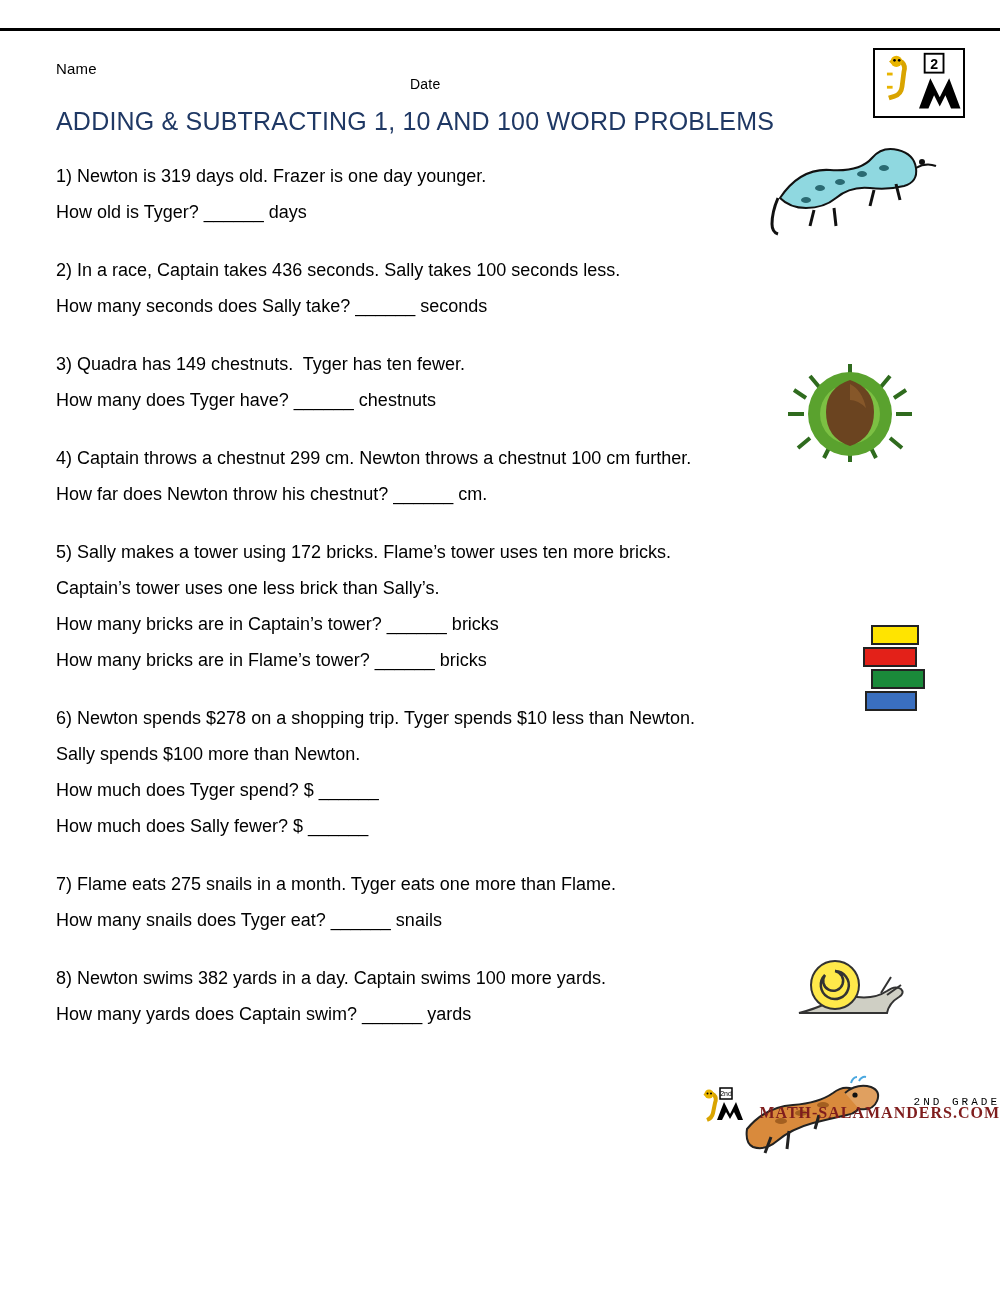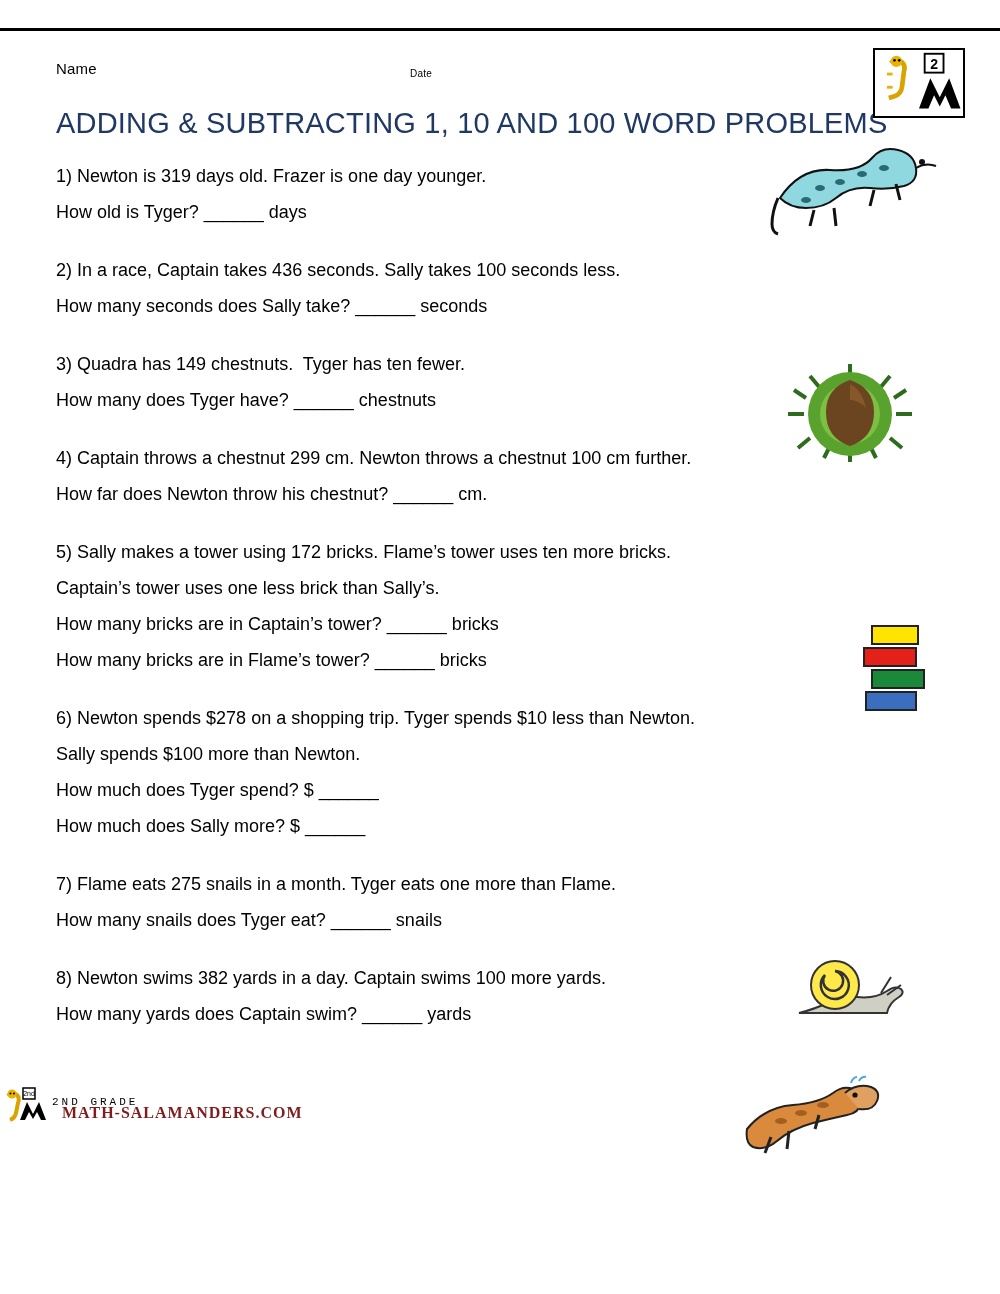--- a/index.html
+++ b/index.html
@@ -27,28 +27,28 @@
     height: 1160px;
   }
   .hdr-name {
     position: absolute;
     left: 56px; top: 60px;
     font-size: 15px;
     letter-spacing: 0.2px;
   }
   .hdr-date {
     position: absolute;
-    left: 410px; top: 68px;
-    font-size: 10px;
+    left: 410px; top: 76px;
+    font-size: 14px;
     letter-spacing: 0.2px;
   }
   .title {
     position: absolute;
     left: 56px; top: 107px;
-    font-size: 29px;
+    font-size: 25px;
     color: #1f3864;
     letter-spacing: 0.2px;
     white-space: nowrap;
   }
   .logo-box {
     position: absolute;
     right: 35px; top: 48px;
     width: 92px; height: 70px;
     border: 2px solid #000000;
     background: #ffffff;
@@ -65,21 +65,21 @@
   .problem { margin-bottom: 22px; }
   .line {
     font-size: 18px;
     line-height: 36px;
     white-space: pre-wrap;
   }
   .footer {
     position: absolute;
     left: 0; bottom: 34px;
     width: 1000px;
-    text-align: left;
+    text-align: right;
   }
   .footer-grade {
     font-family: "Liberation Mono", monospace;
     font-size: 11px;
     letter-spacing: 3px;
     color: #000000;
     margin-bottom: -4px;
   }
   .footer-site {
     font-family: "Liberation Serif", serif;
@@ -210,21 +210,21 @@
       <div class="line">5) Sally makes a tower using 172 bricks. Flame’s tower uses ten more bricks.</div>
       <div class="line">Captain’s tower uses one less brick than Sally’s.</div>
       <div class="line">How many bricks are in Captain’s tower? ______ bricks</div>
       <div class="line">How many bricks are in Flame’s tower? ______ bricks</div>
     </div>
 
     <div class="problem">
       <div class="line">6) Newton spends $278 on a shopping trip. Tyger spends $10 less than Newton.</div>
       <div class="line">Sally spends $100 more than Newton.</div>
       <div class="line">How much does Tyger spend? $ ______</div>
-      <div class="line">How much does Sally more? $ ______</div>
+      <div class="line">How much does Sally fewer? $ ______</div>
     </div>
 
     <div class="problem">
       <div class="line">7) Flame eats 275 snails in a month. Tyger eats one more than Flame.</div>
       <div class="line">How many snails does Tyger eat? ______ snails</div>
     </div>
 
     <div class="problem">
       <div class="line">8) Newton swims 382 yards in a day. Captain swims 100 more yards.</div>
       <div class="line">How many yards does Captain swim? ______ yards</div>

